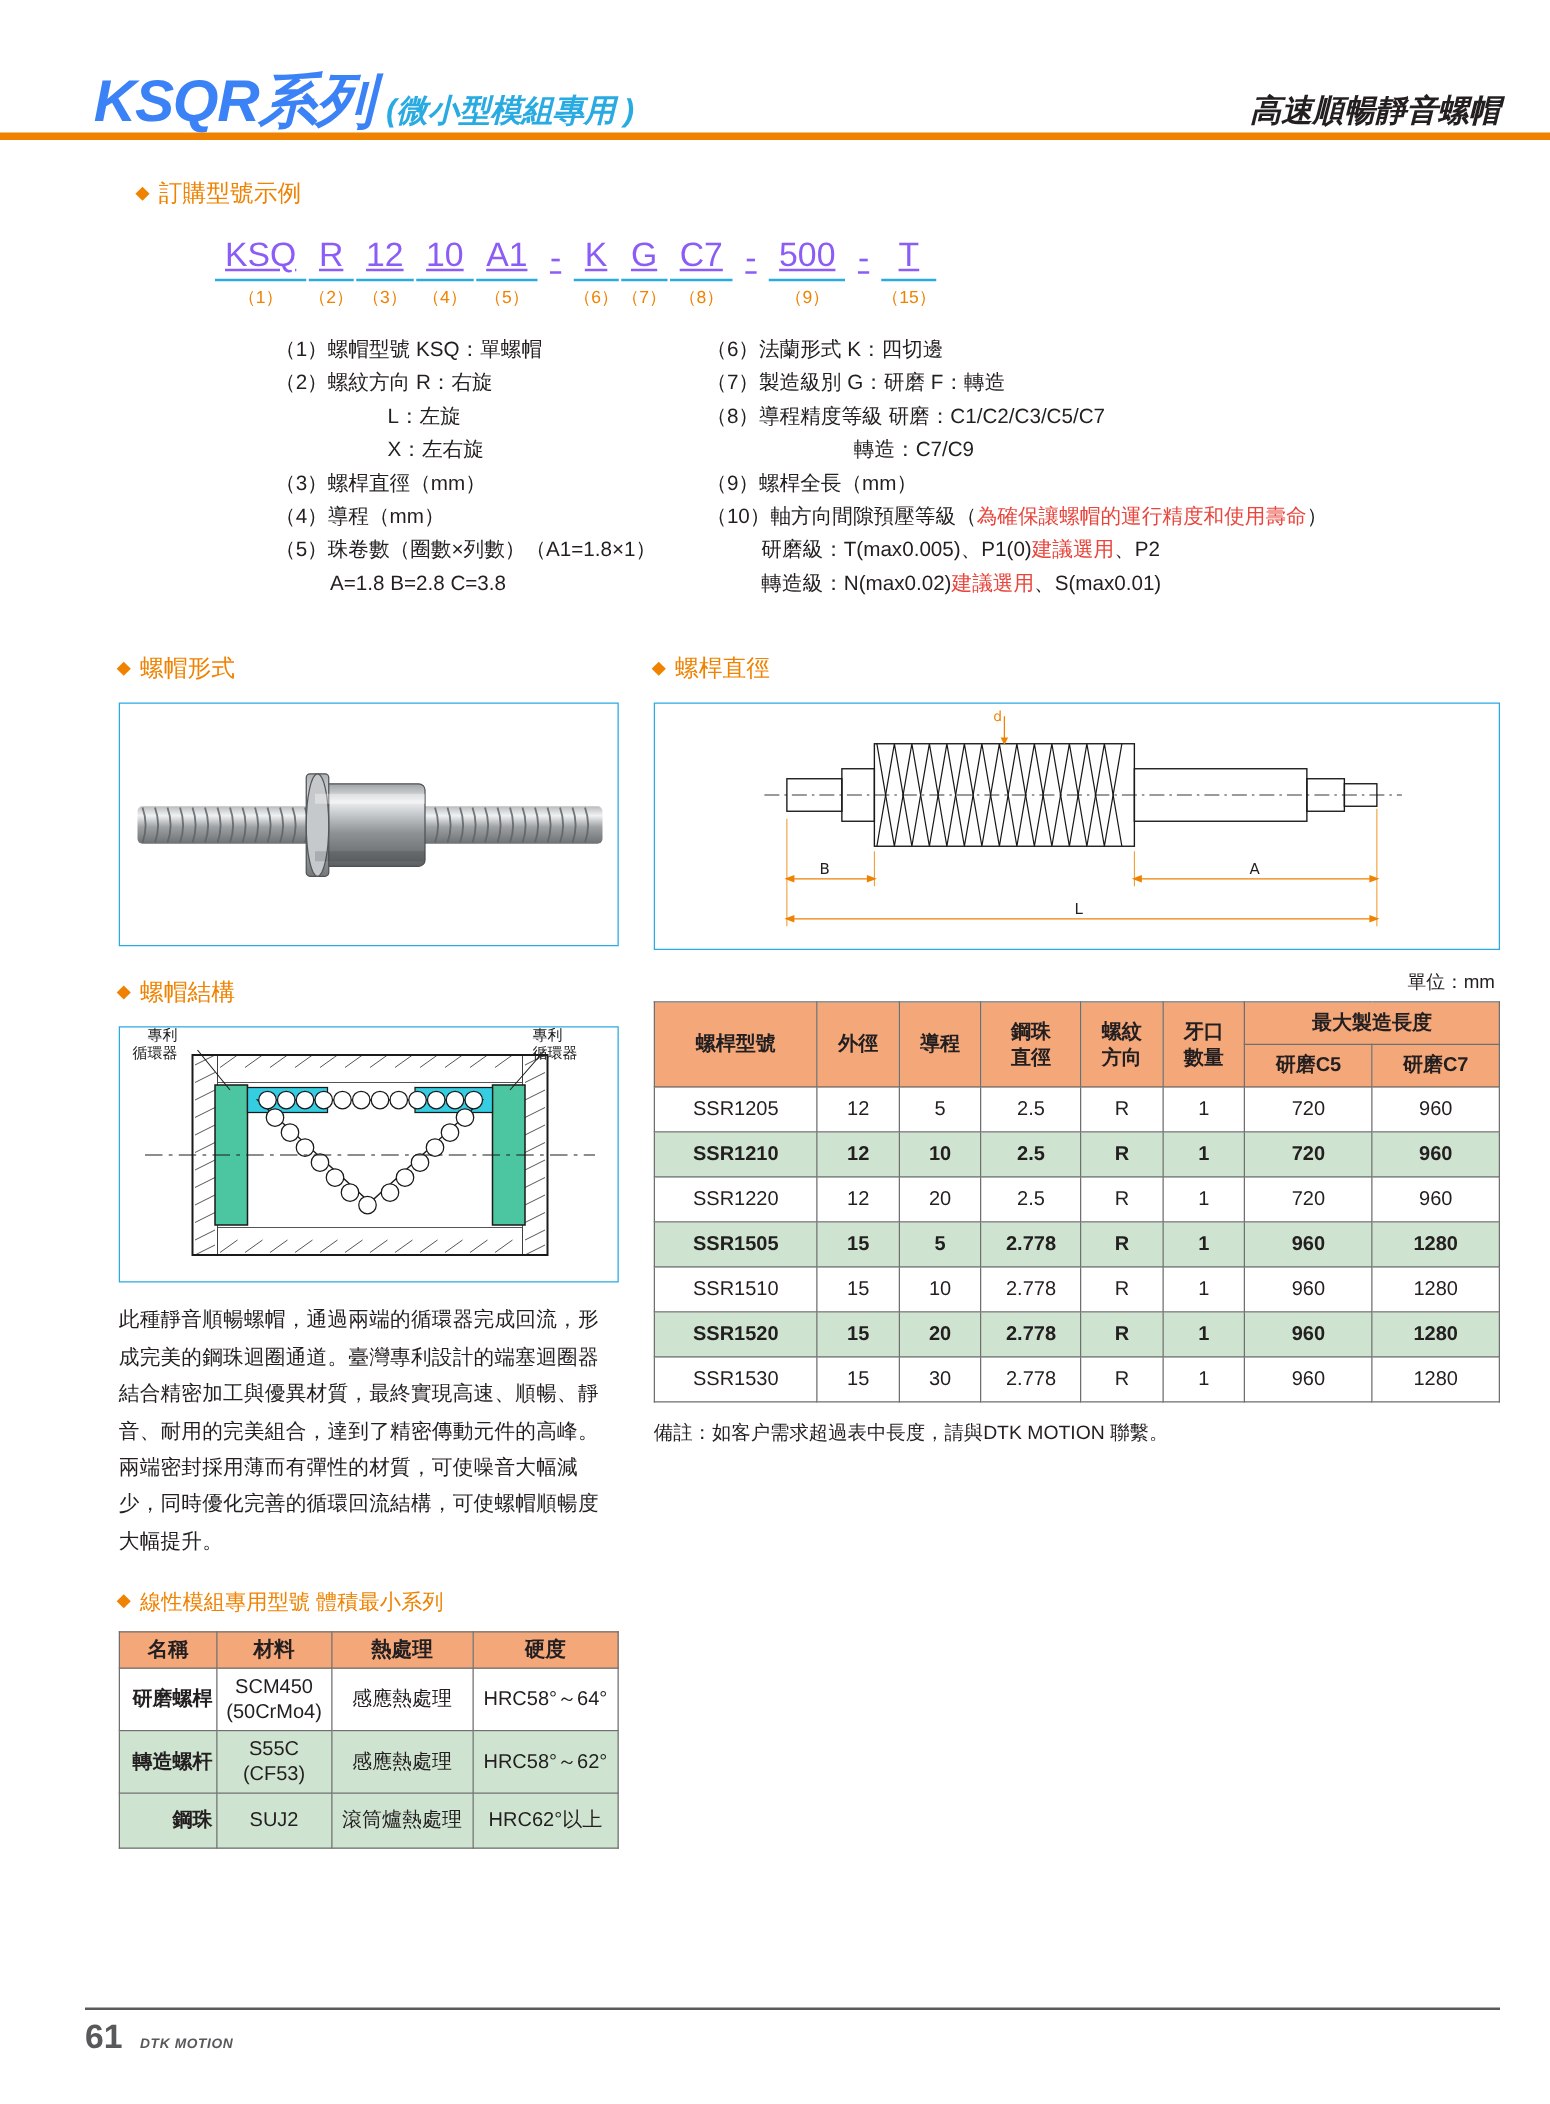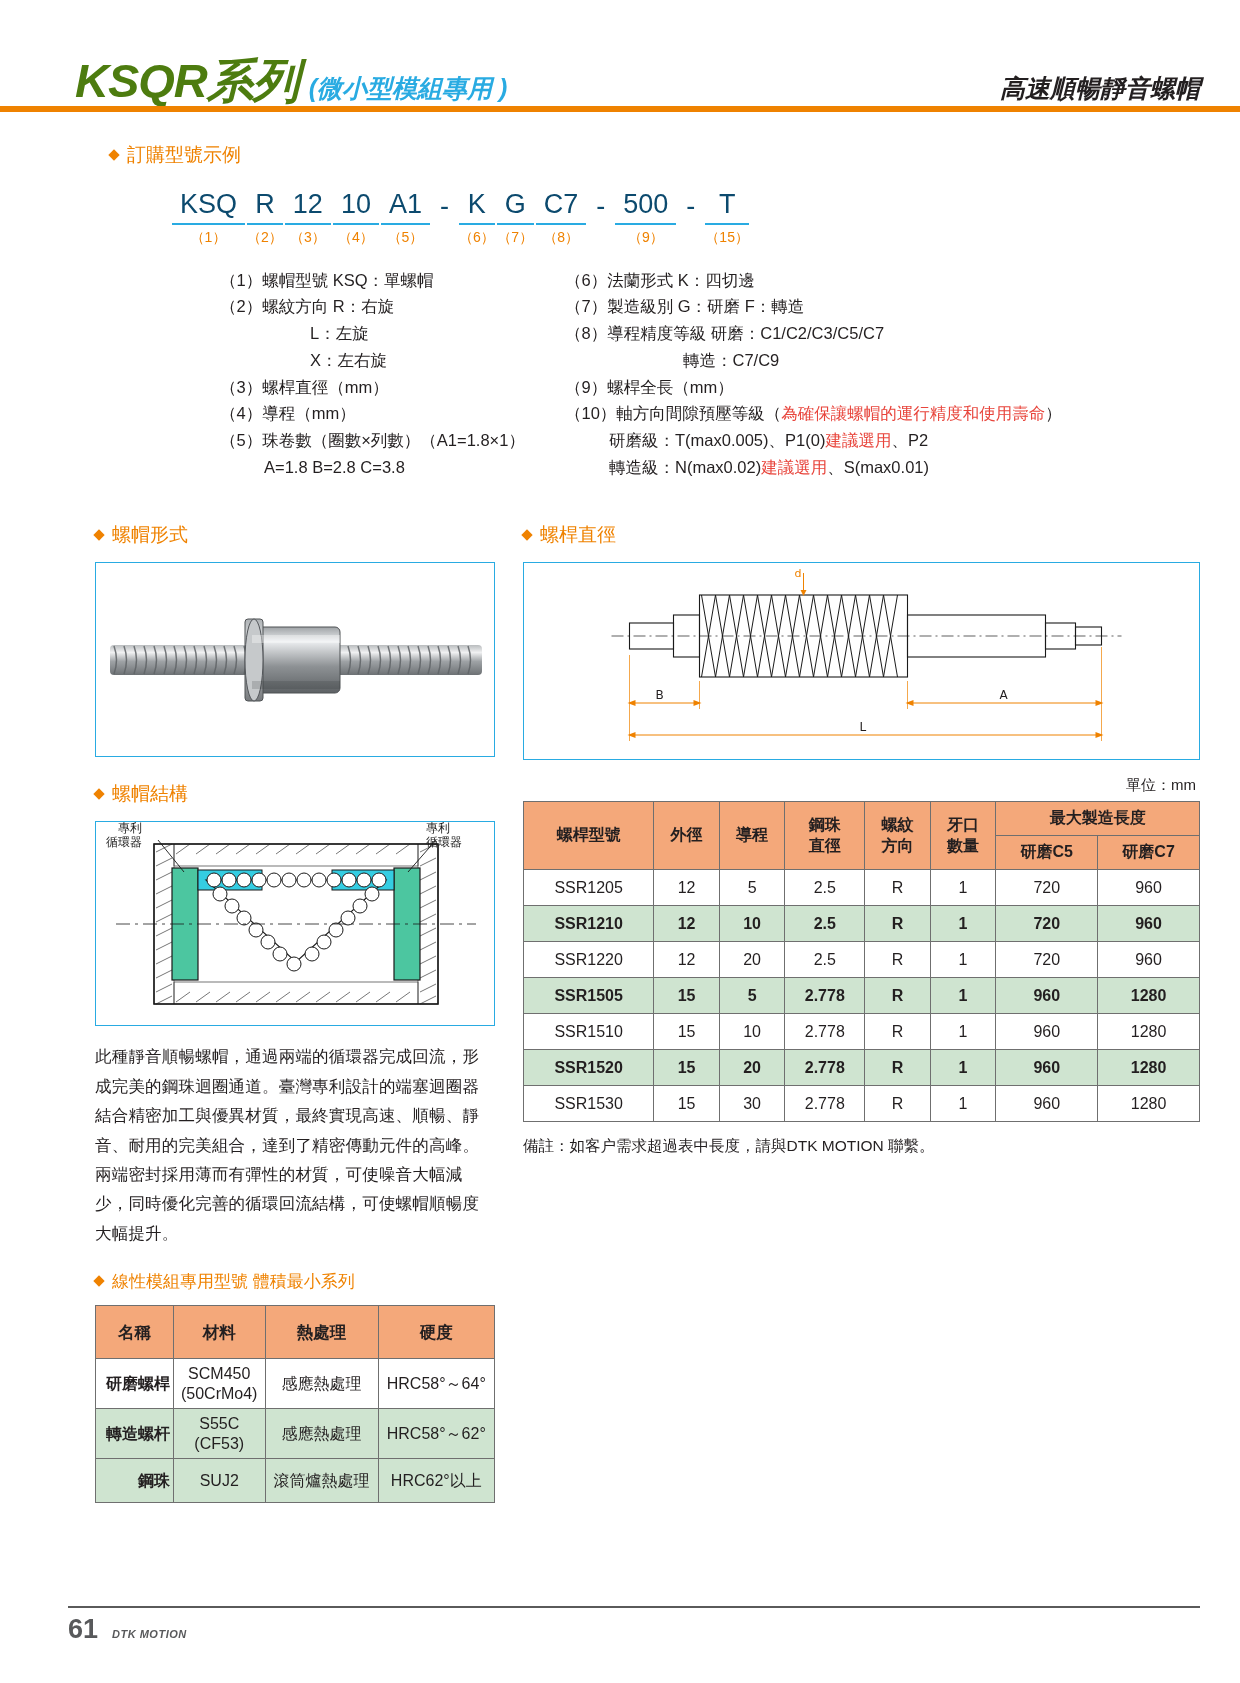--- a/index.html
+++ b/index.html
@@ -29,21 +29,21 @@
     align-items: baseline;
     justify-content: space-between;
     padding-bottom: 8px;
   }
   .title-group { display: flex; align-items: baseline; }
   .title-main {
     font-size: 47px;
     font-weight: bold;
     font-style: italic;
     letter-spacing: -1px;
-    color: #4d7c0f;
+    color: #3b82f6;
     line-height: 1;
   }
   .title-sub {
     font-size: 25px;
     font-weight: bold;
     font-style: italic;
     color: #29abe2;
     margin-left: 10px;
     line-height: 1;
   }
@@ -81,24 +81,25 @@
   
   #order-section { margin: 30px 0 0 110px; }
   .order-code {
     margin: 22px 0 0 62px;
     display: flex;
     align-items: flex-start;
   }
   .code-cell { text-align: center; margin-right: 2px; }
   .code-cell .glyph {
     font-size: 27px;
-    color: #0c4a6e;
+    color: #8b5cf6;
     padding: 0 8px 3px 8px;
     display: block;
     line-height: 1.1;
+    text-decoration: underline;
   }
   .code-cell.underlined .glyph { border-bottom: 2.5px solid #29abe2; }
   .code-cell .idx {
     font-size: 14px;
     color: #ef8200;
     display: block;
     margin-top: 4px;
   }
   .code-cell.dash { padding-top: 2px; }
   .code-cell.dash .glyph { border-bottom: none; }
@@ -191,21 +192,21 @@
   .mat-table th, .mat-table td {
     border: 1px solid #6f6f6f;
     text-align: center;
     padding: 5px 3px;
     line-height: 1.22;
   }
   .mat-table thead th {
     background: #f4a87a;
     font-weight: bold;
     font-size: 16.5px;
-    padding: 16px 3px;
+    padding: 4px 3px;
   }
   .mat-table tbody td { height: 44px; }
   .mat-table tbody td.name { font-weight: bold; text-align: right; }
   .mat-table tbody tr.alt td { background: #cfe4d0; }
 
   .sec-head.small { font-size: 17px; margin-top: 22px; }
 
   
   .footer {
     position: absolute;

